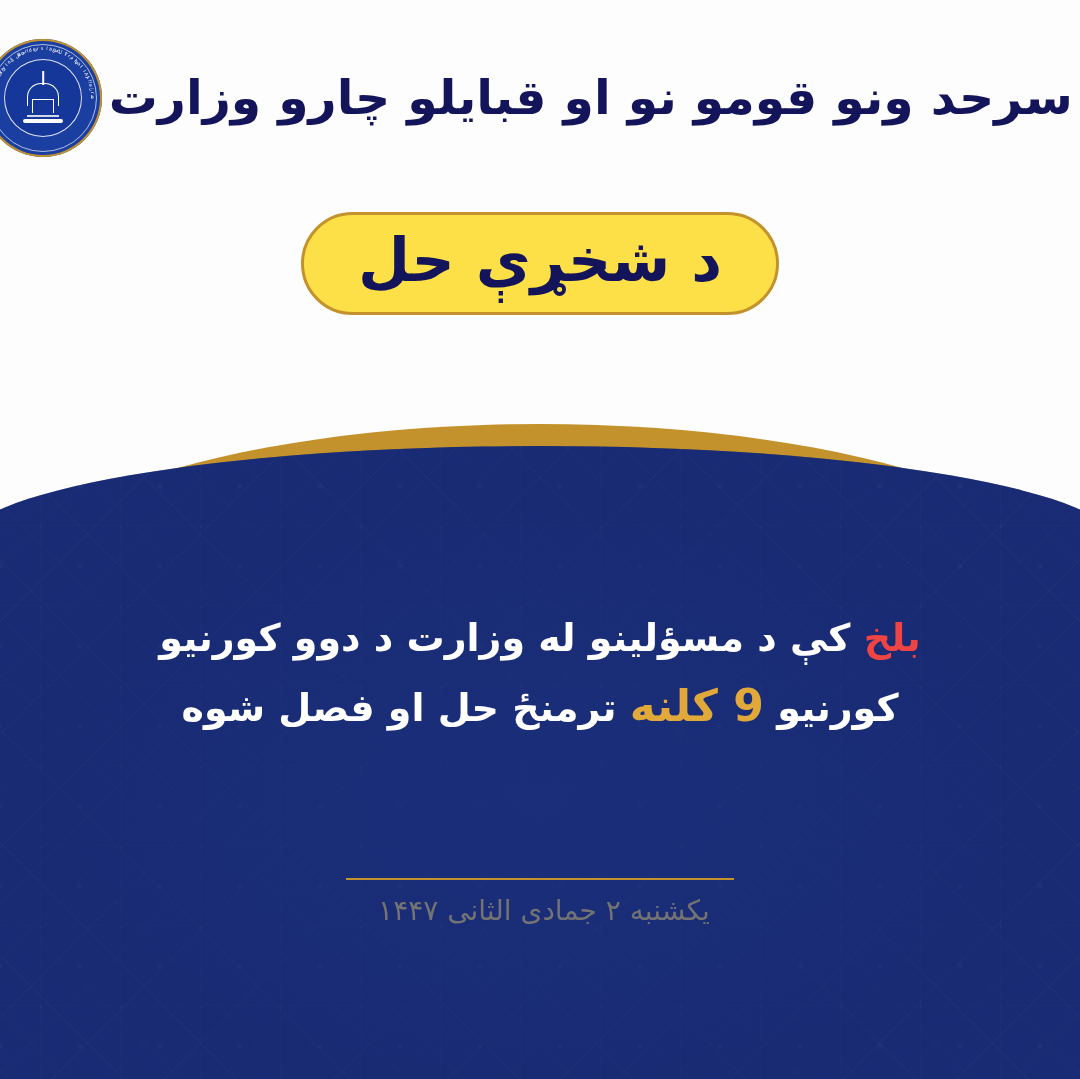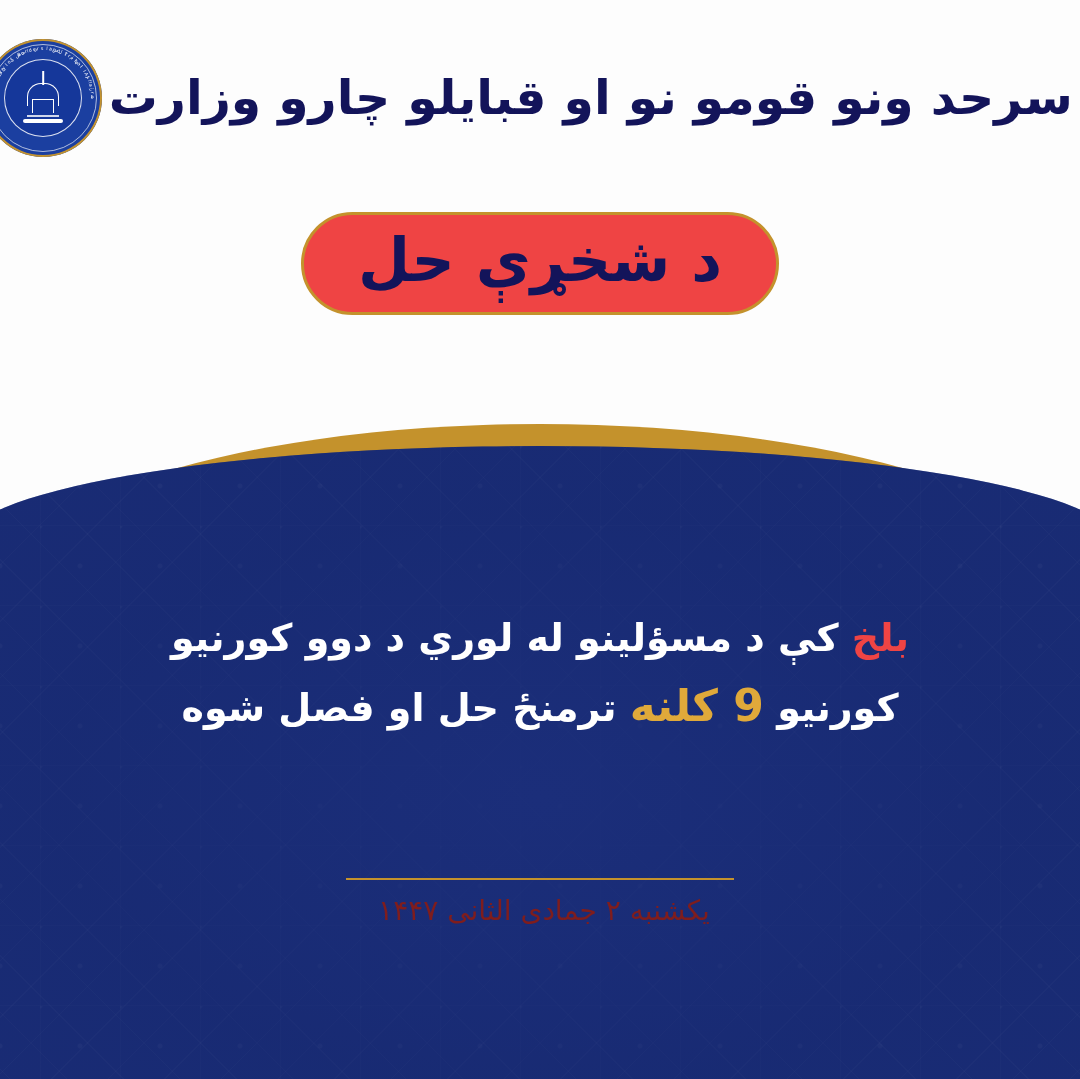--- a/index.html
+++ b/index.html
@@ -153,21 +153,21 @@
     left: 0;
     width: 1080px;
     display: flex;
     justify-content: center;
   }
   .title-pill {
     min-width: 318px;
     padding: 14px 54px 20px;
     border: 3px solid #c4922c;
     border-radius: 60px;
-    background: #ef4444;
+    background: #fde047;
     text-align: center;
   }
   .title-pill .txt {
     font-size: 60px;
     font-weight: 700;
     color: #13145a;
     line-height: 1.05;
     white-space: nowrap;
   }
 
@@ -256,21 +256,21 @@
     z-index: 4;
   }
   .date-rule {
     width: 388px;
     height: 2px;
     background: #c4922c;
     margin: 0 auto 14px;
   }
   .date-text {
     font-size: 28px;
-    color: #7f1d1d;
+    color: #737373;
     direction: rtl;
     white-space: nowrap;
     margin-left: 8px;
   }
 </style>
 </head>
 <body>
 
 <div class="poster">
 
@@ -357,21 +357,21 @@
   </div>
 
   <div class="panel">
     <div class="gold-arc"></div>
     <div class="blue-arc"></div>
   </div>
 
   <div class="headline">
     <div class="line">
       <span class="hl">بلخ</span>
-      <span>کې د مسؤلينو له لوري د دوو کورنيو</span>
+      <span>کې د مسؤلينو له وزارت د دوو کورنيو</span>
     </div>
     <div class="line">
       <span>کورنيو</span>
       <span class="hl-big">9 کلنه</span>
       <span>ترمنځ حل او فصل شوه</span>
     </div>
   </div>
 
   <div class="date-block">
     <div class="date-rule"></div>

